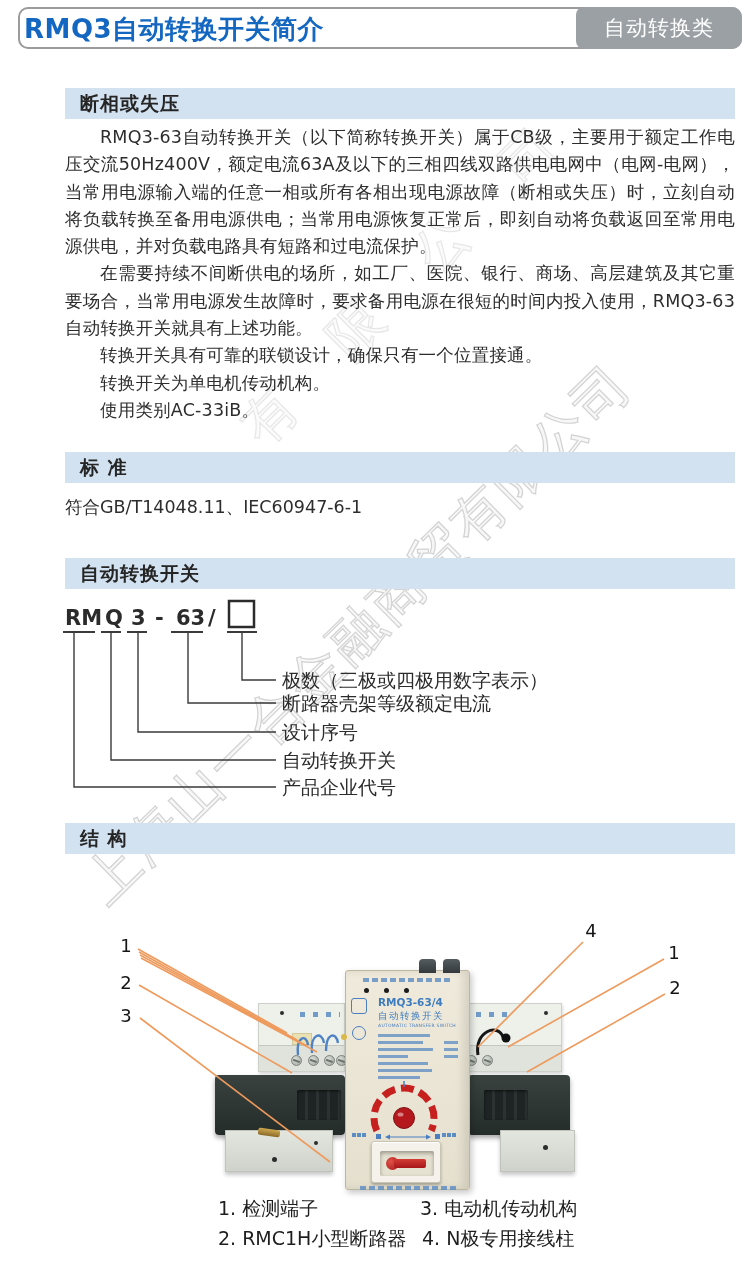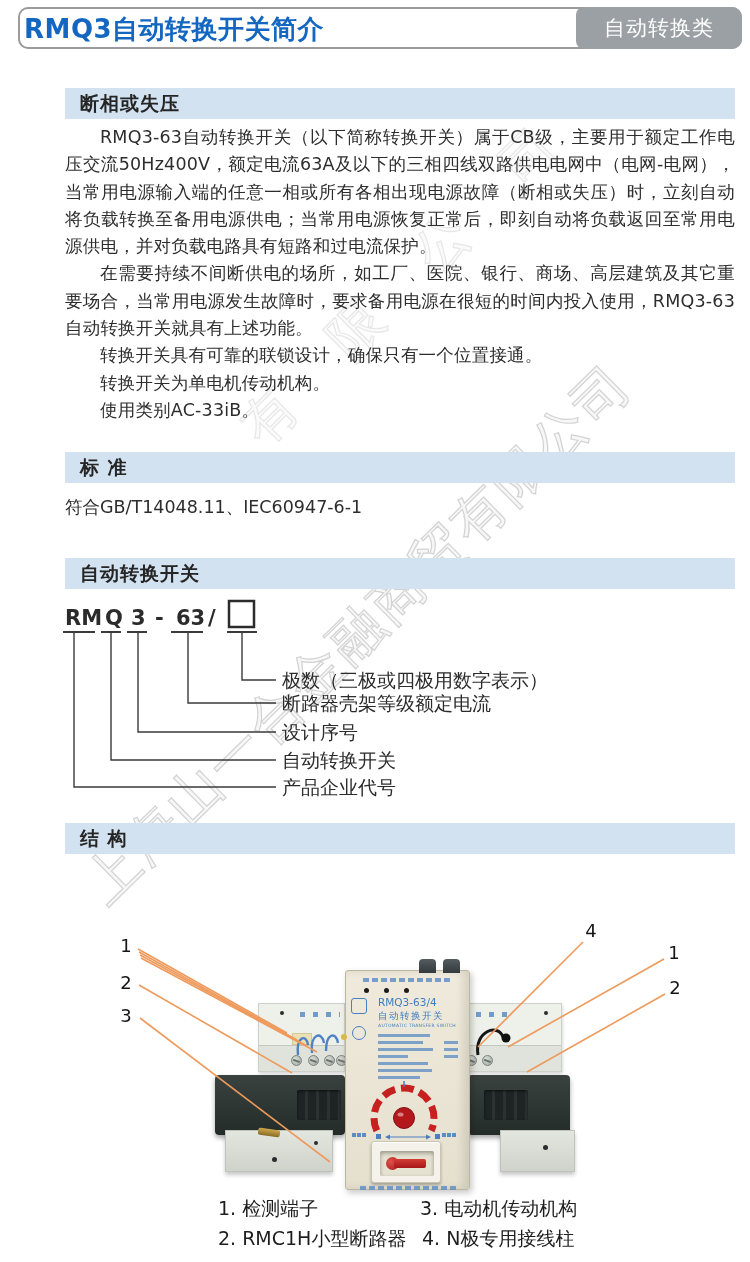--- a/index.html
+++ b/index.html
@@ -108,21 +108,21 @@
     background:linear-gradient(#555d61,#33393c); border-radius:4px 4px 0 0;
   }
   .panel-strip {
     position:absolute; height:4px;
     background:repeating-linear-gradient(90deg,#5b8cc4 0 6px,transparent 6px 9px);
     opacity:.8;
   }
   .led-dot { position:absolute; width:5px; height:5px; border-radius:50%; background:#1c1c1c; }
   .logo-sq { position:absolute; width:16px; height:16px; border:1.5px solid #4a7ec2; border-radius:3px; }
   .logo-ci { position:absolute; width:14px; height:14px; border:1.5px solid #4a7ec2; border-radius:50%; }
-  .panel-model { position:absolute; font-size:10.5px; font-weight:normal; color:#3e7cc0; white-space:nowrap; }
+  .panel-model { position:absolute; font-size:10.5px; font-weight:bold; color:#3e7cc0; white-space:nowrap; }
   .panel-cn { position:absolute; font-size:9.5px; color:#3e7cc0; letter-spacing:1.5px; white-space:nowrap; }
   .panel-en { position:absolute; font-size:4.5px; color:#4a7ec2; letter-spacing:0.3px; white-space:nowrap; }
   .spec { position:absolute; height:3px; background:#6b94c6; opacity:.85; }
 
   .switch-face {
     position:absolute; left:25px; top:170px; width:70px; height:42px;
     background:#f4f2ea; border:1px solid #c9c5b4; border-radius:3px;
     box-shadow:0 2px 3px rgba(0,0,0,.28), inset 0 1px 0 #ffffff;
   }
   .switch-recess {

